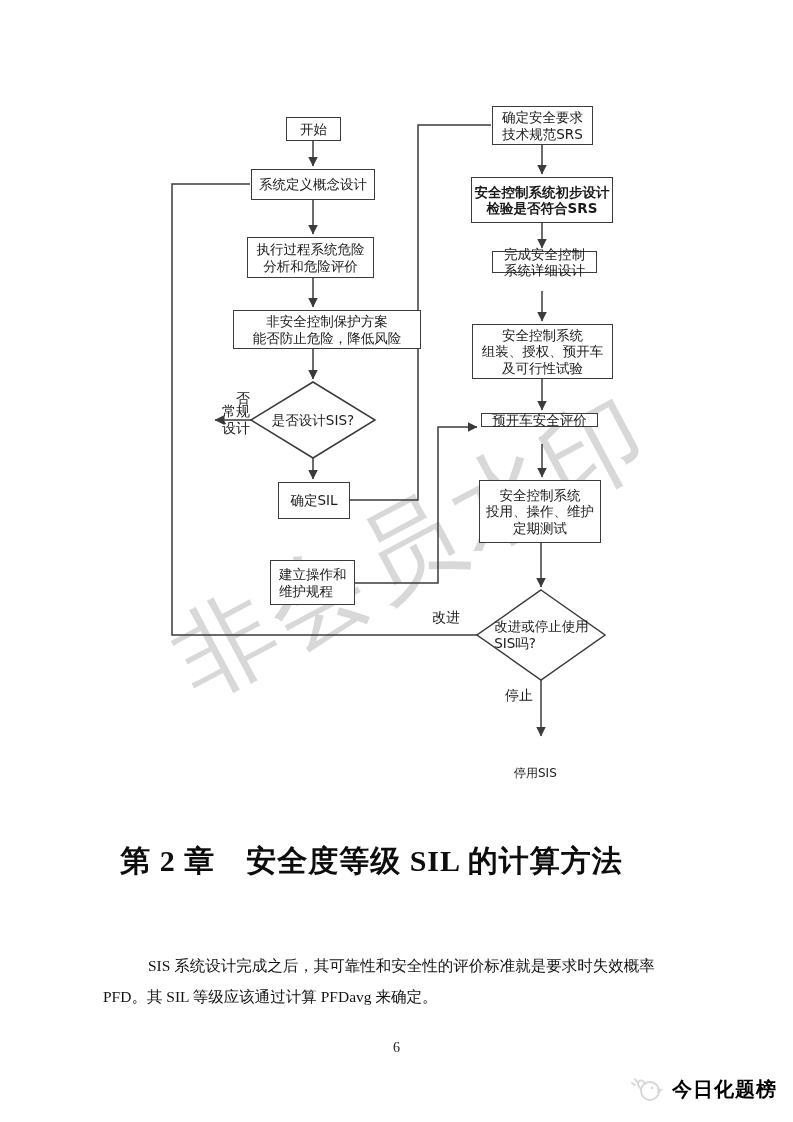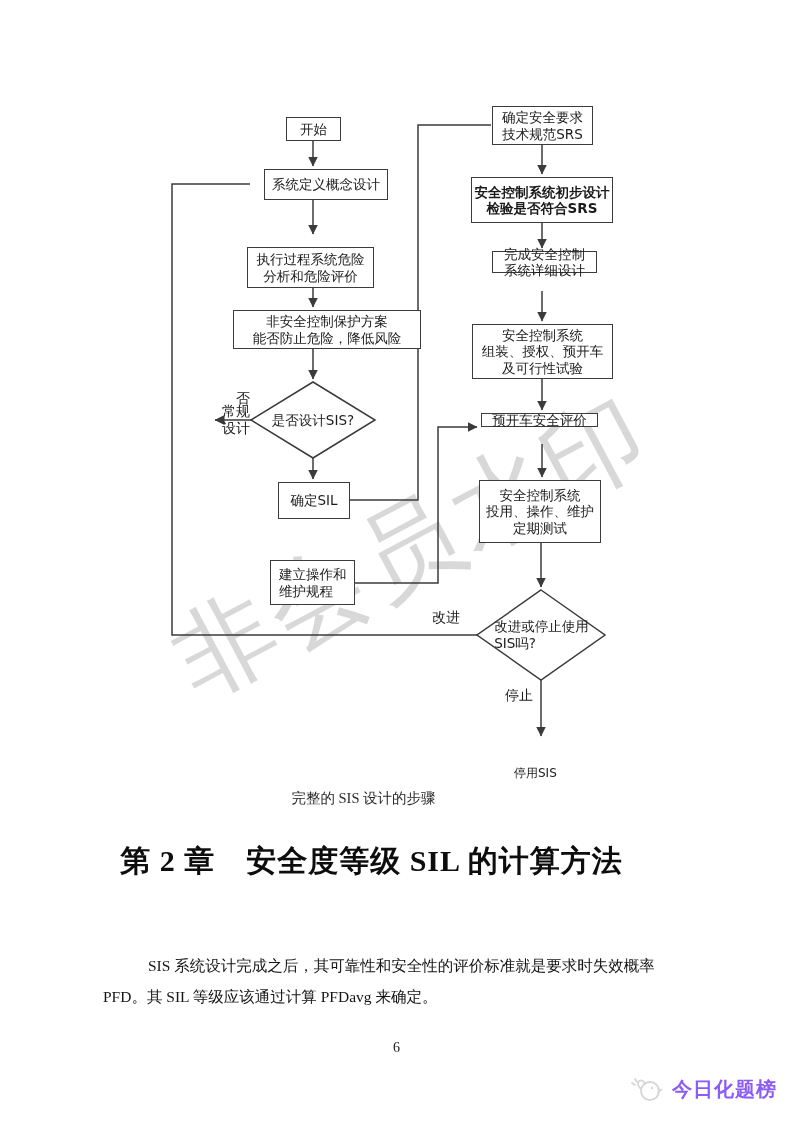--- a/index.html
+++ b/index.html
@@ -60,21 +60,21 @@
     text-align:center; font-family:"Liberation Serif", serif;
     font-size:14px; color:#222;
   }
   
   .footer-brand {
     position:absolute; left:628px; top:1076px; z-index:3;
     display:flex; align-items:center; gap:6px;
   }
   .footer-brand-text {
     font-size:20px; font-weight:bold; letter-spacing:1px;
-    color:#8b5cf6; text-shadow:1px 1px 0 #ffffff;
+    color:#000000; text-shadow:1px 1px 0 #ffffff;
     font-family:"DejaVu Sans", sans-serif;
   }
 </style>
 </head>
 <body>
 
 <div id="page">
 
   <div class="watermark">非会员水印</div>
 
@@ -107,23 +107,23 @@
 
       <path d="M354,583 H438 V427 H477" marker-end="url(#ah)"></path>
 
       <polygon points="313,382 375,420 313,458 251,420" fill="#ffffff"></polygon>
       <polygon points="541,590 605,635 541,680 477,635" fill="#ffffff"></polygon>
     </g>
   </svg>
 
   <div class="node" style="left:286px;top:117px;width:55px;height:24px;">开始</div>
 
-  <div class="node" style="left:251px;top:169px;width:124px;height:31px;margin-left:13px;">系统定义概念设计</div>
+  <div class="node" style="left:251px;top:169px;width:124px;height:31px;">系统定义概念设计</div>
 
-  <div class="node" style="left:247px;top:247px;width:127px;height:41px;">执行过程系统危险
+  <div class="node" style="left:247px;top:237px;width:127px;height:41px;">执行过程系统危险
 分析和危险评价</div>
 
   <div class="node" style="left:233px;top:310px;width:188px;height:39px;">非安全控制保护方案
 能否防止危险，降低风险</div>
 
   <div class="dtext" style="left:253px;top:407px;width:120px;height:26px;">是否设计SIS?</div>
 
   <div class="flabel" style="left:174px;top:403px;padding-left:48px;">常规
 设计</div>
 
@@ -155,21 +155,20 @@
 
   <div class="dtext" style="left:483px;top:606px;width:117px;height:58px;">改进或停止使用
 SIS吗?</div>
 
   <div class="flabel" style="left:432px;top:609px;">改进</div>
 
   <div class="flabel" style="left:505px;top:687px;">停止</div>
 
   <div class="flabel" style="left:514px;top:744px;font-size:12px;margin-top:21px;">停用SIS</div>
 
-  <div class="fig-caption">完整的 SIS 设计的步骤</div>
 
   <h1 class="chapter-heading">第 2 章　安全度等级 SIL 的计算方法</h1>
 
   <div class="body-text">
     <div class="indent">SIS 系统设计完成之后，其可靠性和安全性的评价标准就是要求时失效概率</div>
     <div>PFD。其 SIL 等级应该通过计算 PFDavg 来确定。</div>
   </div>
 
   <div class="page-number">6</div>
 

